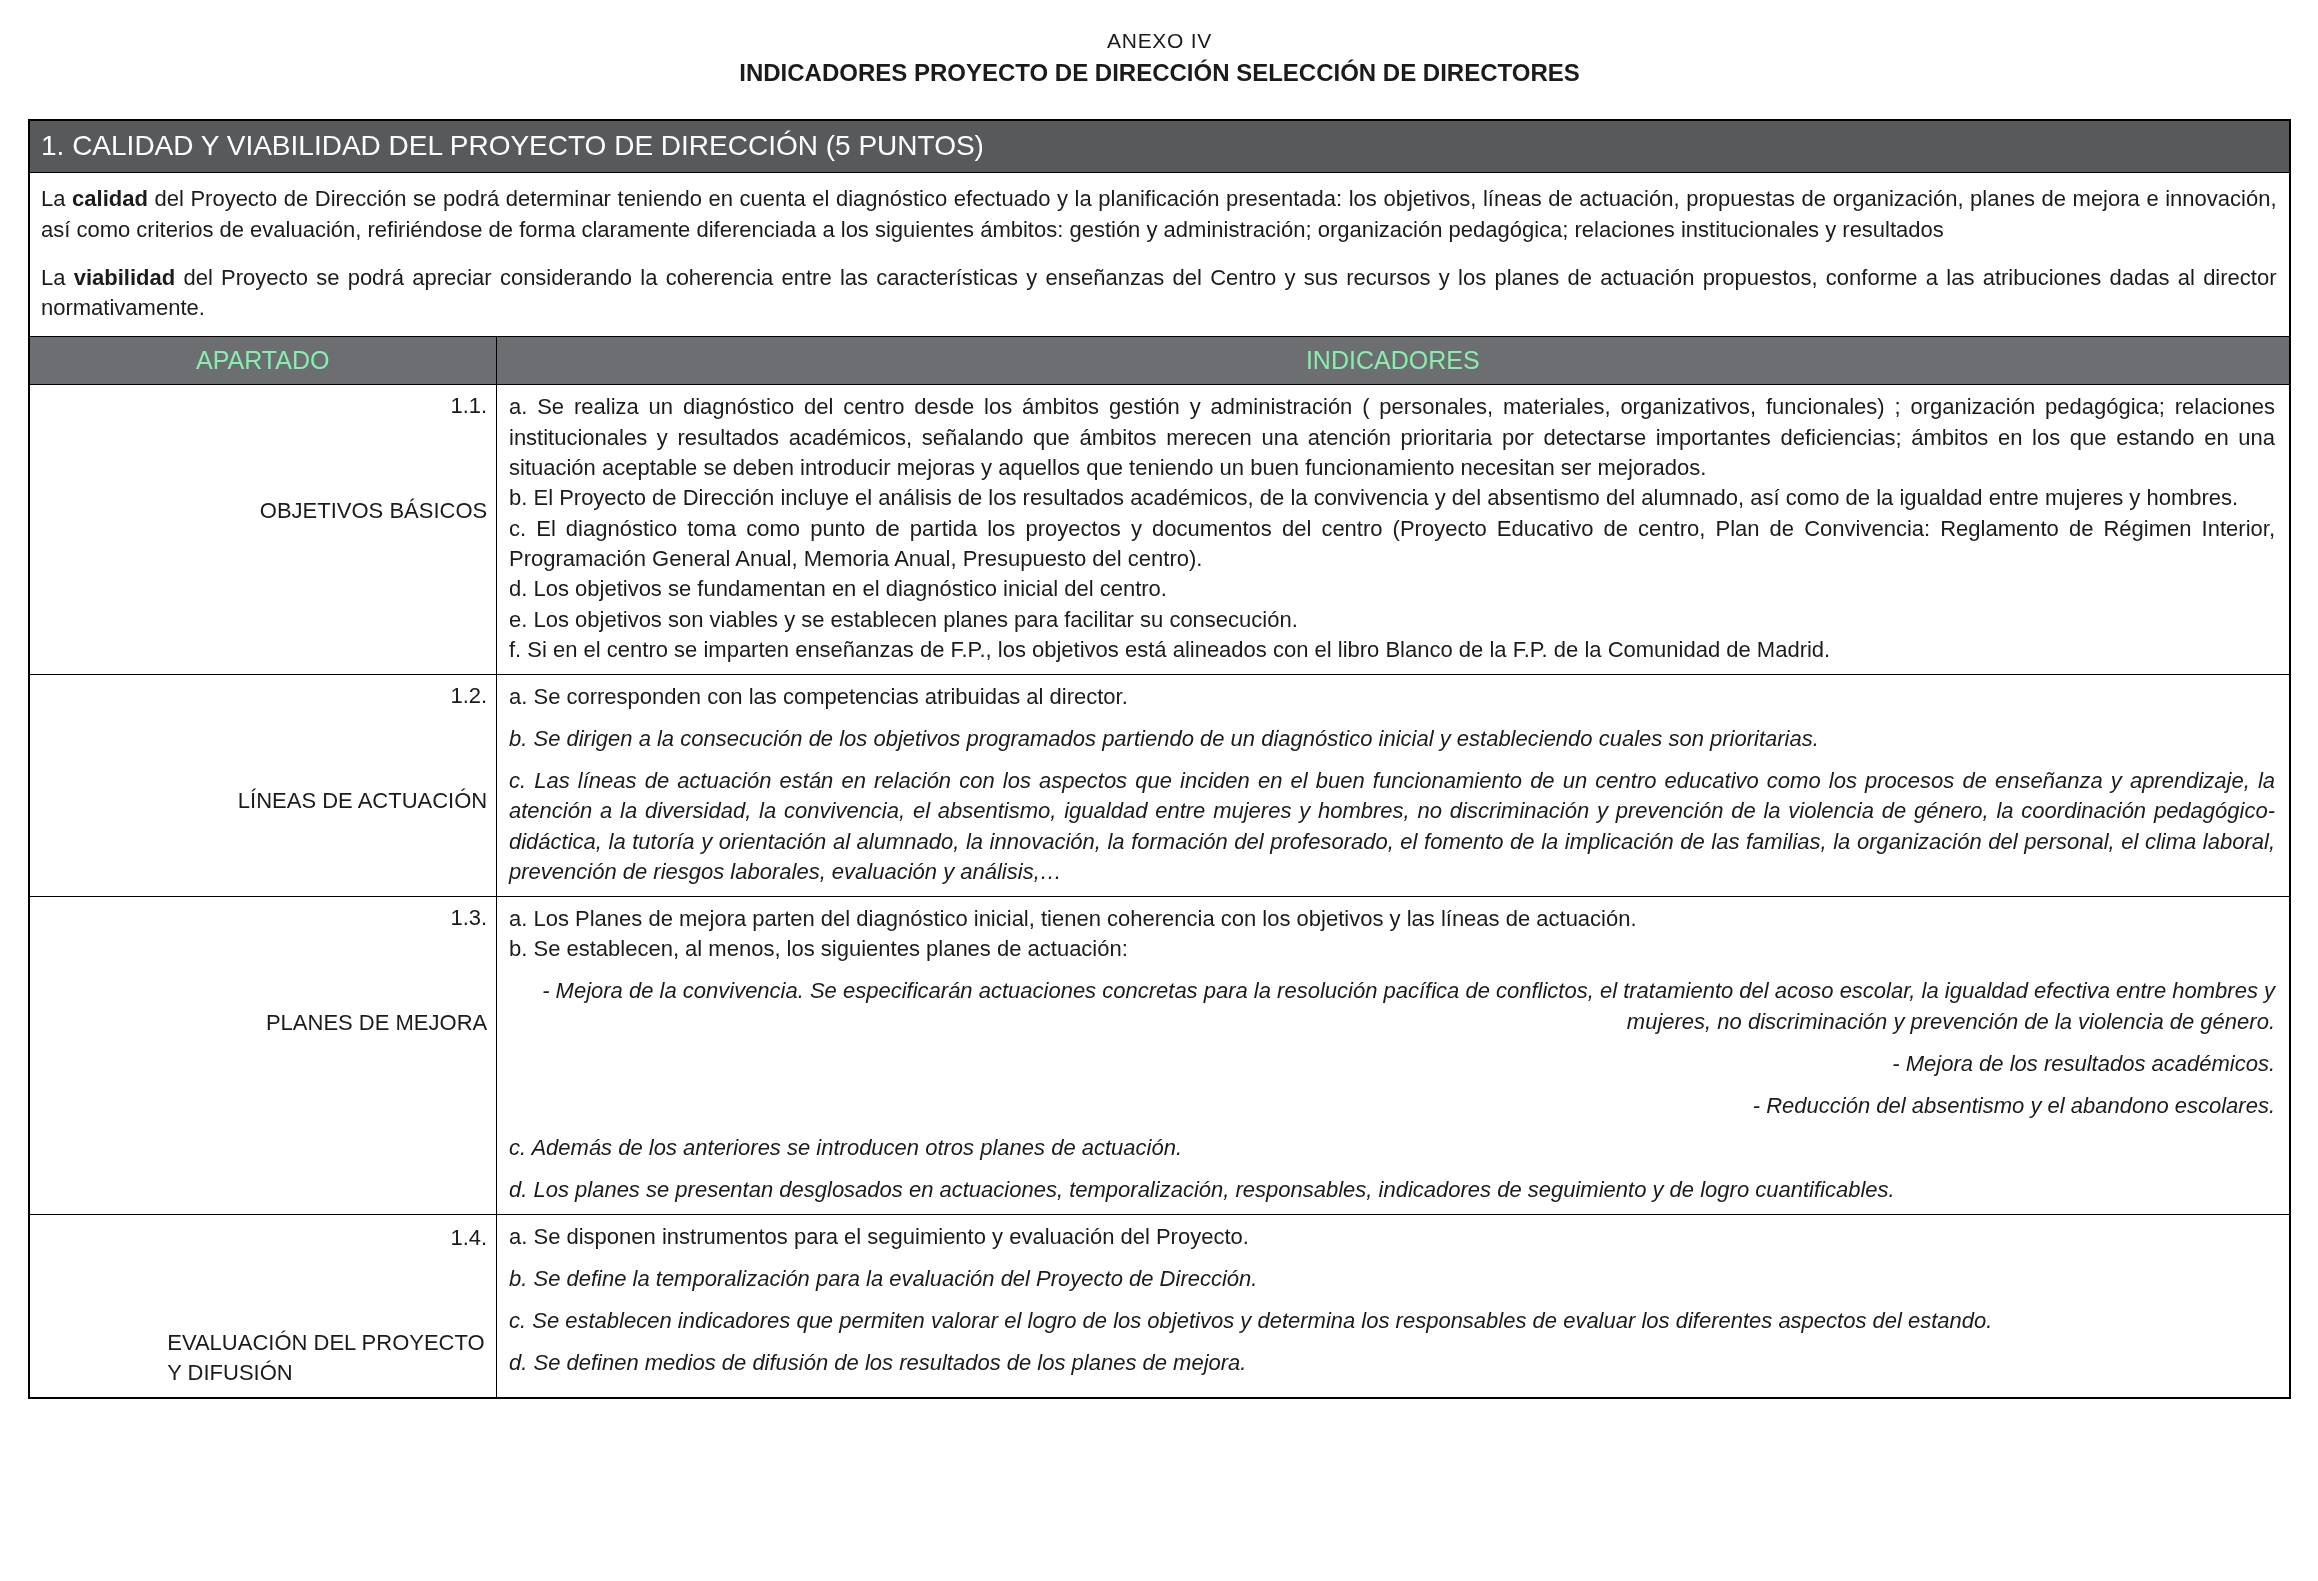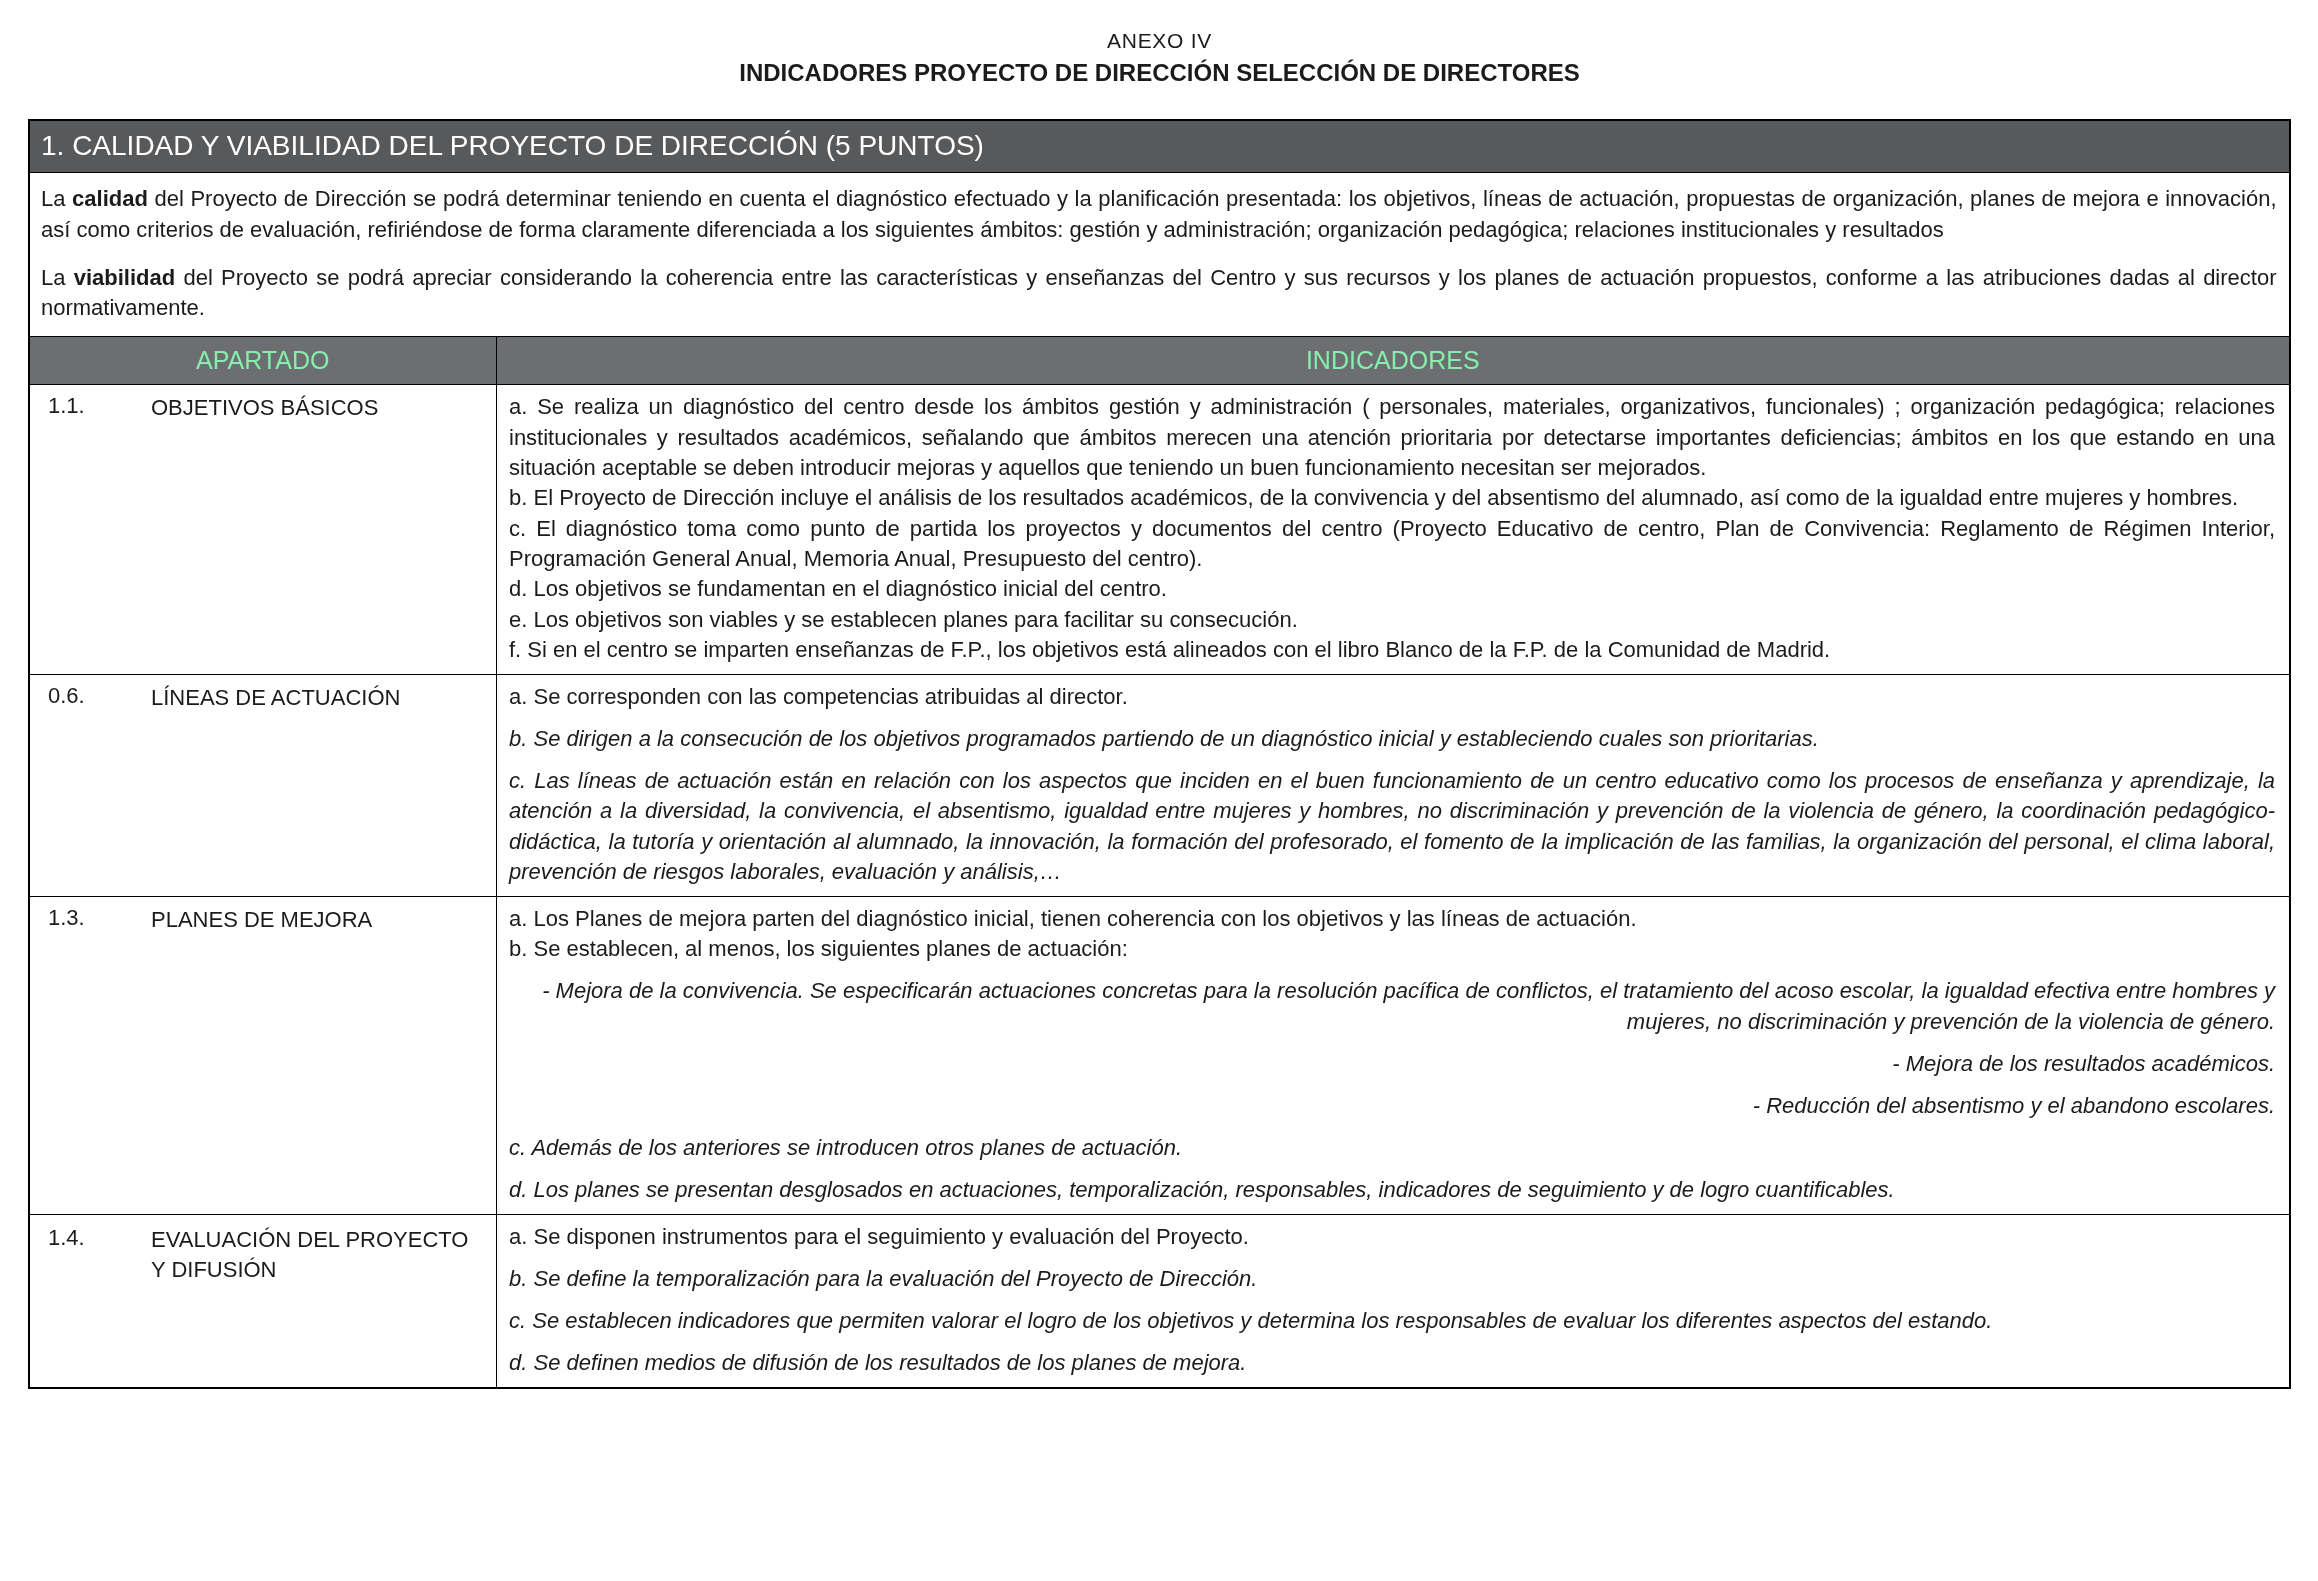--- a/index.html
+++ b/index.html
@@ -81,21 +81,21 @@
   
   td.apartado{
     vertical-align:middle;
     padding:8.3px 8.3px 8.3px 18px;
     font-size:22px;
   }
   tr.valign-top td.apartado{
     vertical-align:top;
     padding-top:9.7px;
   }
-  .cellflex{display:flex;align-items:flex-start;}
+  .cellflex{display:flex;align-items:flex-end;flex-direction:column;}
   .cellflex .num{flex:0 0 103px;}
   .cellflex .name{flex:1 1 auto;max-width:320px;line-height:1.38;}
 
   
   td.ind{
     padding:7px 14px 8.3px 12.5px;
     font-size:22px;
     line-height:1.38;
   }
   td.ind p{margin:0;text-align:justify;}
@@ -151,21 +151,21 @@
         <p class="it">c. El diagnóstico toma como punto de partida los proyectos y documentos del centro (Proyecto Educativo de centro, Plan de Convivencia: Reglamento de Régimen Interior, Programación General Anual, Memoria Anual, Presupuesto del centro).</p>
         <p class="it">d. Los objetivos se fundamentan en el diagnóstico inicial del centro.</p>
         <p class="it">e. Los objetivos son viables y se establecen planes para facilitar su consecución.</p>
         <p class="it">f. Si en el centro se imparten enseñanzas de F.P., los objetivos está alineados con el libro Blanco de la F.P. de la Comunidad de Madrid.</p>
       </td>
     </tr>
 
     <tr>
       <td class="apartado">
         <div class="cellflex">
-          <span class="num">0.6.</span>
+          <span class="num">1.2.</span>
           <span class="name">LÍNEAS DE ACTUACIÓN</span>
         </div>
       </td>
       <td class="ind">
         <p class="it">a. Se corresponden con las competencias atribuidas al director.</p>
         <p class="it sp">b. Se dirigen a la consecución de los objetivos programados partiendo de un diagnóstico inicial y estableciendo cuales son prioritarias.</p>
         <p class="it sp">c. Las líneas de actuación están en relación con los aspectos que inciden en el buen funcionamiento de un centro educativo como los procesos de enseñanza y aprendizaje, la atención a la diversidad, la convivencia, el absentismo, igualdad entre mujeres y hombres, no discriminación y prevención de la violencia de género, la coordinación pedagógico-didáctica, la tutoría y orientación al alumnado, la innovación, la formación del profesorado, el fomento de la implicación de las familias, la organización del personal, el clima laboral, prevención de riesgos laborales, evaluación y análisis,…</p>
       </td>
     </tr>
 

